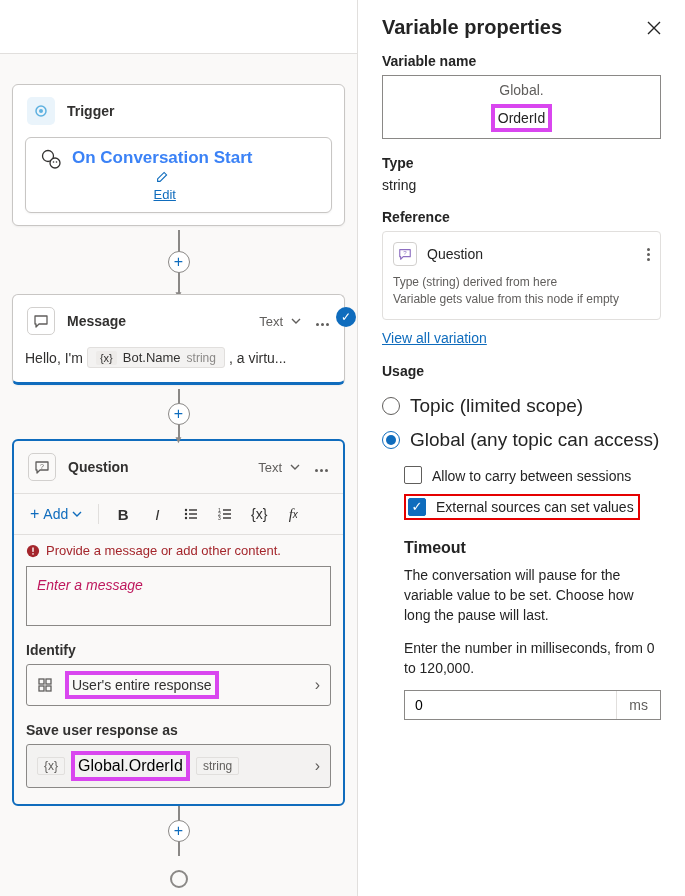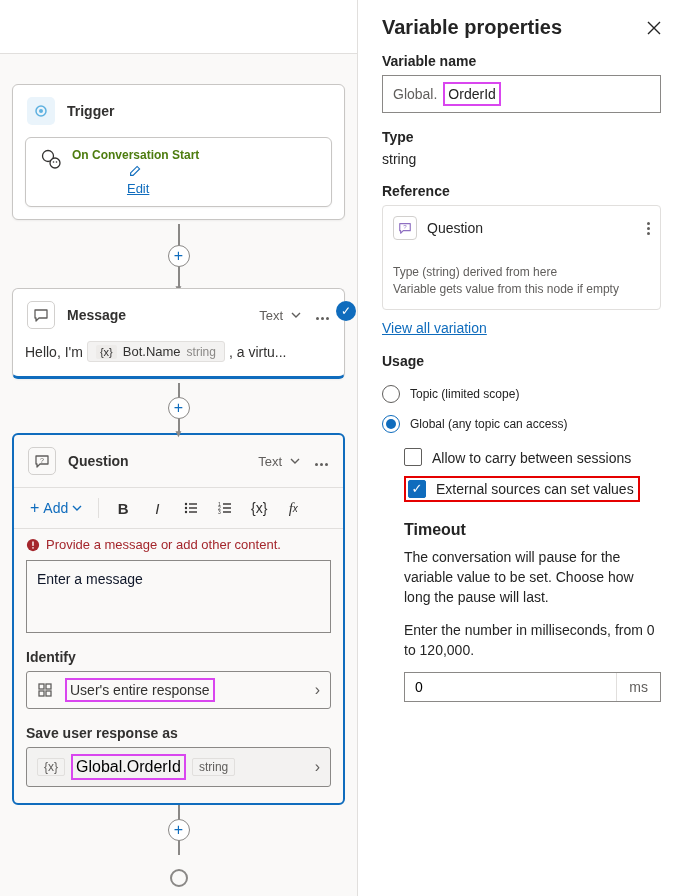--- a/index.html
+++ b/index.html
@@ -14,71 +14,71 @@
   .node-head { display: flex; align-items: center; padding: 12px 14px; }
   .node-icon { width: 28px; height: 28px; border-radius: 5px; display: flex; align-items: center; justify-content: center; margin-right: 12px; }
   .icon-trigger { background: #eaf4fb; }
   .icon-msg { border: 1px solid #d2d0ce; }
   .icon-q { border: 1px solid #d2d0ce; }
   .node-title { font-weight: 600; font-size: 14px; color: #323130; flex: 1; }
   .node-right { display: flex; align-items: center; gap: 8px; font-size: 13px; color: #605e5c; }
   .sub-node { margin: 0 12px 12px 12px; }
   .sub-row { display: flex; align-items: flex-start; padding: 10px 14px; }
   .sub-icon { width: 22px; margin-right: 10px; position: relative; }
-  .sub-txt { font-size: 12px; font-weight: 600; color: #4d7c0f; }
+  .sub-txt { font-size: 17px; font-weight: 600; color: #3b82f6; }
   .edit-link { color: #0f6cbd; text-decoration: underline; font-size: 13px; margin-left: 5px; }
   .connector { width: 2px; height: 26px; background: #8a8886; margin: 0 auto; position: relative; }
   .plus-btn { width: 22px; height: 22px; background: #fff; border: 1px solid #8a8886; border-radius: 50%; display: flex; align-items: center; justify-content: center; position: absolute; left: 50%; transform: translateX(-50%); color: #0f6cbd; font-size: 16px; line-height: 1; }
   .arrow-head { position: absolute; bottom: -6px; left: 50%; transform: translateX(-50%); color: #8a8886; font-size: 10px; }
   
   .msg-node { border-bottom: 3px solid #0f6cbd; }
   .msg-body { padding: 0 12px 14px 12px; }
   .chip { display: inline-flex; align-items: center; background: #f3f2f1; border: 1px solid #e1dfdd; border-radius: 12px; padding: 3px 10px; font-size: 13px; color: #605e5c; margin-bottom: 12px; gap: 6px;}
   .hello-row { display: flex; align-items: center; gap: 4px; font-size: 14px; color: #323130; }
   .pill { display: inline-flex; align-items: center; background: #f3f2f1; border: 1px solid #e1dfdd; border-radius: 3px; padding: 2px 8px; font-size: 13px; gap: 6px; }
   .pill .vx { background: #edebe9; padding: 1px 4px; border-radius: 2px; font-size: 11px; }
   .pill .ty { color: #8a8886; font-size: 12px; }
   .check-badge { position: absolute; right: -12px; top: 12px; width: 20px; height: 20px; background: #0f6cbd; border-radius: 50%; display: flex; align-items: center; justify-content: center; color: #fff; font-size: 12px; }
   
   .q-node { border: 2px solid #0f6cbd; border-radius: 6px; }
   .q-toolbar { display: flex; align-items: center; gap: 6px; padding: 6px 10px; border-top: 1px solid #e1dfdd; border-bottom: 1px solid #e1dfdd; }
   .add-btn { color: #0f6cbd; font-size: 14px; display: flex; align-items: center; gap: 4px; padding: 4px 6px; }
   .tb-gap { width: 1px; height: 20px; background: #e1dfdd; margin: 0 4px; }
   .tb-btn { width: 28px; height: 28px; display: flex; align-items: center; justify-content: center; font-size: 15px; color: #323130; cursor: pointer; }
   .err-row { display: flex; align-items: center; gap: 6px; color: #a4262c; font-size: 13px; padding: 8px 12px 4px 12px; }
-  .msg-input { border: 1px solid #8a8886; margin: 4px 12px 16px 12px; padding: 10px; font-size: 14px; color: #0f172a; height: 73px; }
+  .msg-input { border: 1px solid #8a8886; margin: 4px 12px 16px 12px; padding: 10px; font-size: 14px; color: #be185d; height: 60px; font-style: italic; }
   .section-label { font-weight: 600; font-size: 14px; color: #323130; padding: 0 12px 6px 12px; }
   .picker { margin: 0 12px 16px 12px; border: 1px solid #8a8886; border-radius: 3px; display: flex; align-items: center; padding: 6px 10px; gap: 10px; position: relative; }
   .picker .pk-icon { width: 18px; color: #605e5c; }
   .picker .pk-text { flex: 1; font-size: 14px; color: #323130; }
   .picker .pk-chev { color: #605e5c; font-size: 16px; }
   .picker-row { display:flex; align-items:center; gap:6px; flex:1; }
   .picker .badge { background:#f3f2f1; border:1px solid #e1dfdd; font-size:12px; color:#605e5c; padding:1px 6px; border-radius:2px;}
   .end-circle { width: 18px; height: 18px; border: 2px solid #8a8886; border-radius: 50%; margin: 14px auto 0 auto; }
   .connector.withplus .plus-btn { top: 50%; transform: translate(-50%, -50%); }
-  .red-box { border: 2px solid #d946ef; padding: 2px 3px; display: inline-block; }
+  .red-box { border: 4px solid #d946ef; padding: 2px 3px; display: inline-block; }
   
   
   .p-head { display: flex; align-items: center; justify-content: space-between; margin-bottom: 14px; }
   .p-title { font-size: 20px; font-weight: 600; color: #242424; }
   .p-close { font-size: 18px; color: #242424; cursor: pointer; background: none; border: none; }
   .p-label { font-size: 14px; font-weight: 600; color: #242424; margin-top: 16px; margin-bottom: 6px; }
   .p-label.first { margin-top: 6px;}
-  .varname-box { border: 1px solid #8a8886; padding: 6px 10px; display: flex; align-items: center; gap: 6px; }
+  .varname-box { border: 1px solid #8a8886; padding: 6px 10px; display: flex; align-items: center; gap: 6px; flex-direction: column; }
   .varname-box .prefix { color: #605e5c; font-size: 14px; }
   .varname-box .red-box { font-size: 14px; color: #242424; }
   .p-text { font-size: 14px; color: #242424; }
   .ref-box { border: 1px solid #e1dfdd; border-radius: 4px; padding: 10px; margin-top: 6px; }
   .ref-row { display: flex; align-items: center; gap: 10px; }
   .ref-icon { width: 24px; height: 24px; border: 1px solid #d2d0ce; border-radius: 4px; display: flex; align-items: center; justify-content: center; }
   .ref-title { font-size: 14px; color: #242424; font-weight: 400; flex:1;}
-  .ref-sub { font-size: 12px; color: #605e5c; margin-top: 24px; line-height: 1.45; }
+  .ref-sub { font-size: 12px; color: #605e5c; margin-top: 8px; line-height: 1.45; }
   .p-link { color: #0f6cbd; text-decoration: underline; font-size: 14px; display: inline-block; margin-top: 10px; cursor: pointer; }
   .radio-group { margin-top: 10px; }
-  .radio-row { display: flex; align-items: center; gap: 10px; padding: 6px 0; font-size: 12px; color: #242424; }
+  .radio-row { display: flex; align-items: center; gap: 10px; padding: 6px 0; font-size: 19px; color: #242424; }
   .radio { width: 18px; height: 18px; border: 1px solid #605e5c; border-radius: 50%; display: flex; align-items: center; justify-content: center; }
   .radio.checked { border-color: #0f6cbd; }
   .radio.checked::after { content: ""; width: 10px; height: 10px; background: #0f6cbd; border-radius: 50%; }
   .sub-checks { margin-left: 22px; margin-top: 4px; }
   .check-row { display: flex; align-items: flex-end; gap: 10px; padding: 5px 0; font-size: 14px; color: #242424; }
   .chk { width: 18px; height: 18px; border: 1px solid #605e5c; border-radius: 2px; display: flex; align-items: center; justify-content: center; color: #fff; font-size: 13px; }
   .chk.checked { background: #0f6cbd; border-color: #0f6cbd; }
   .red-wrap { border: 2px solid #e50000; padding: 2px 4px 2px 2px; display: inline-flex; align-items: center; gap: 10px; }
   .sub-indent { margin-left: 22px; }
   .p-sublabel { font-size: 16px; font-weight: 600; color: #242424; margin-top: 14px; margin-bottom: 8px; }

